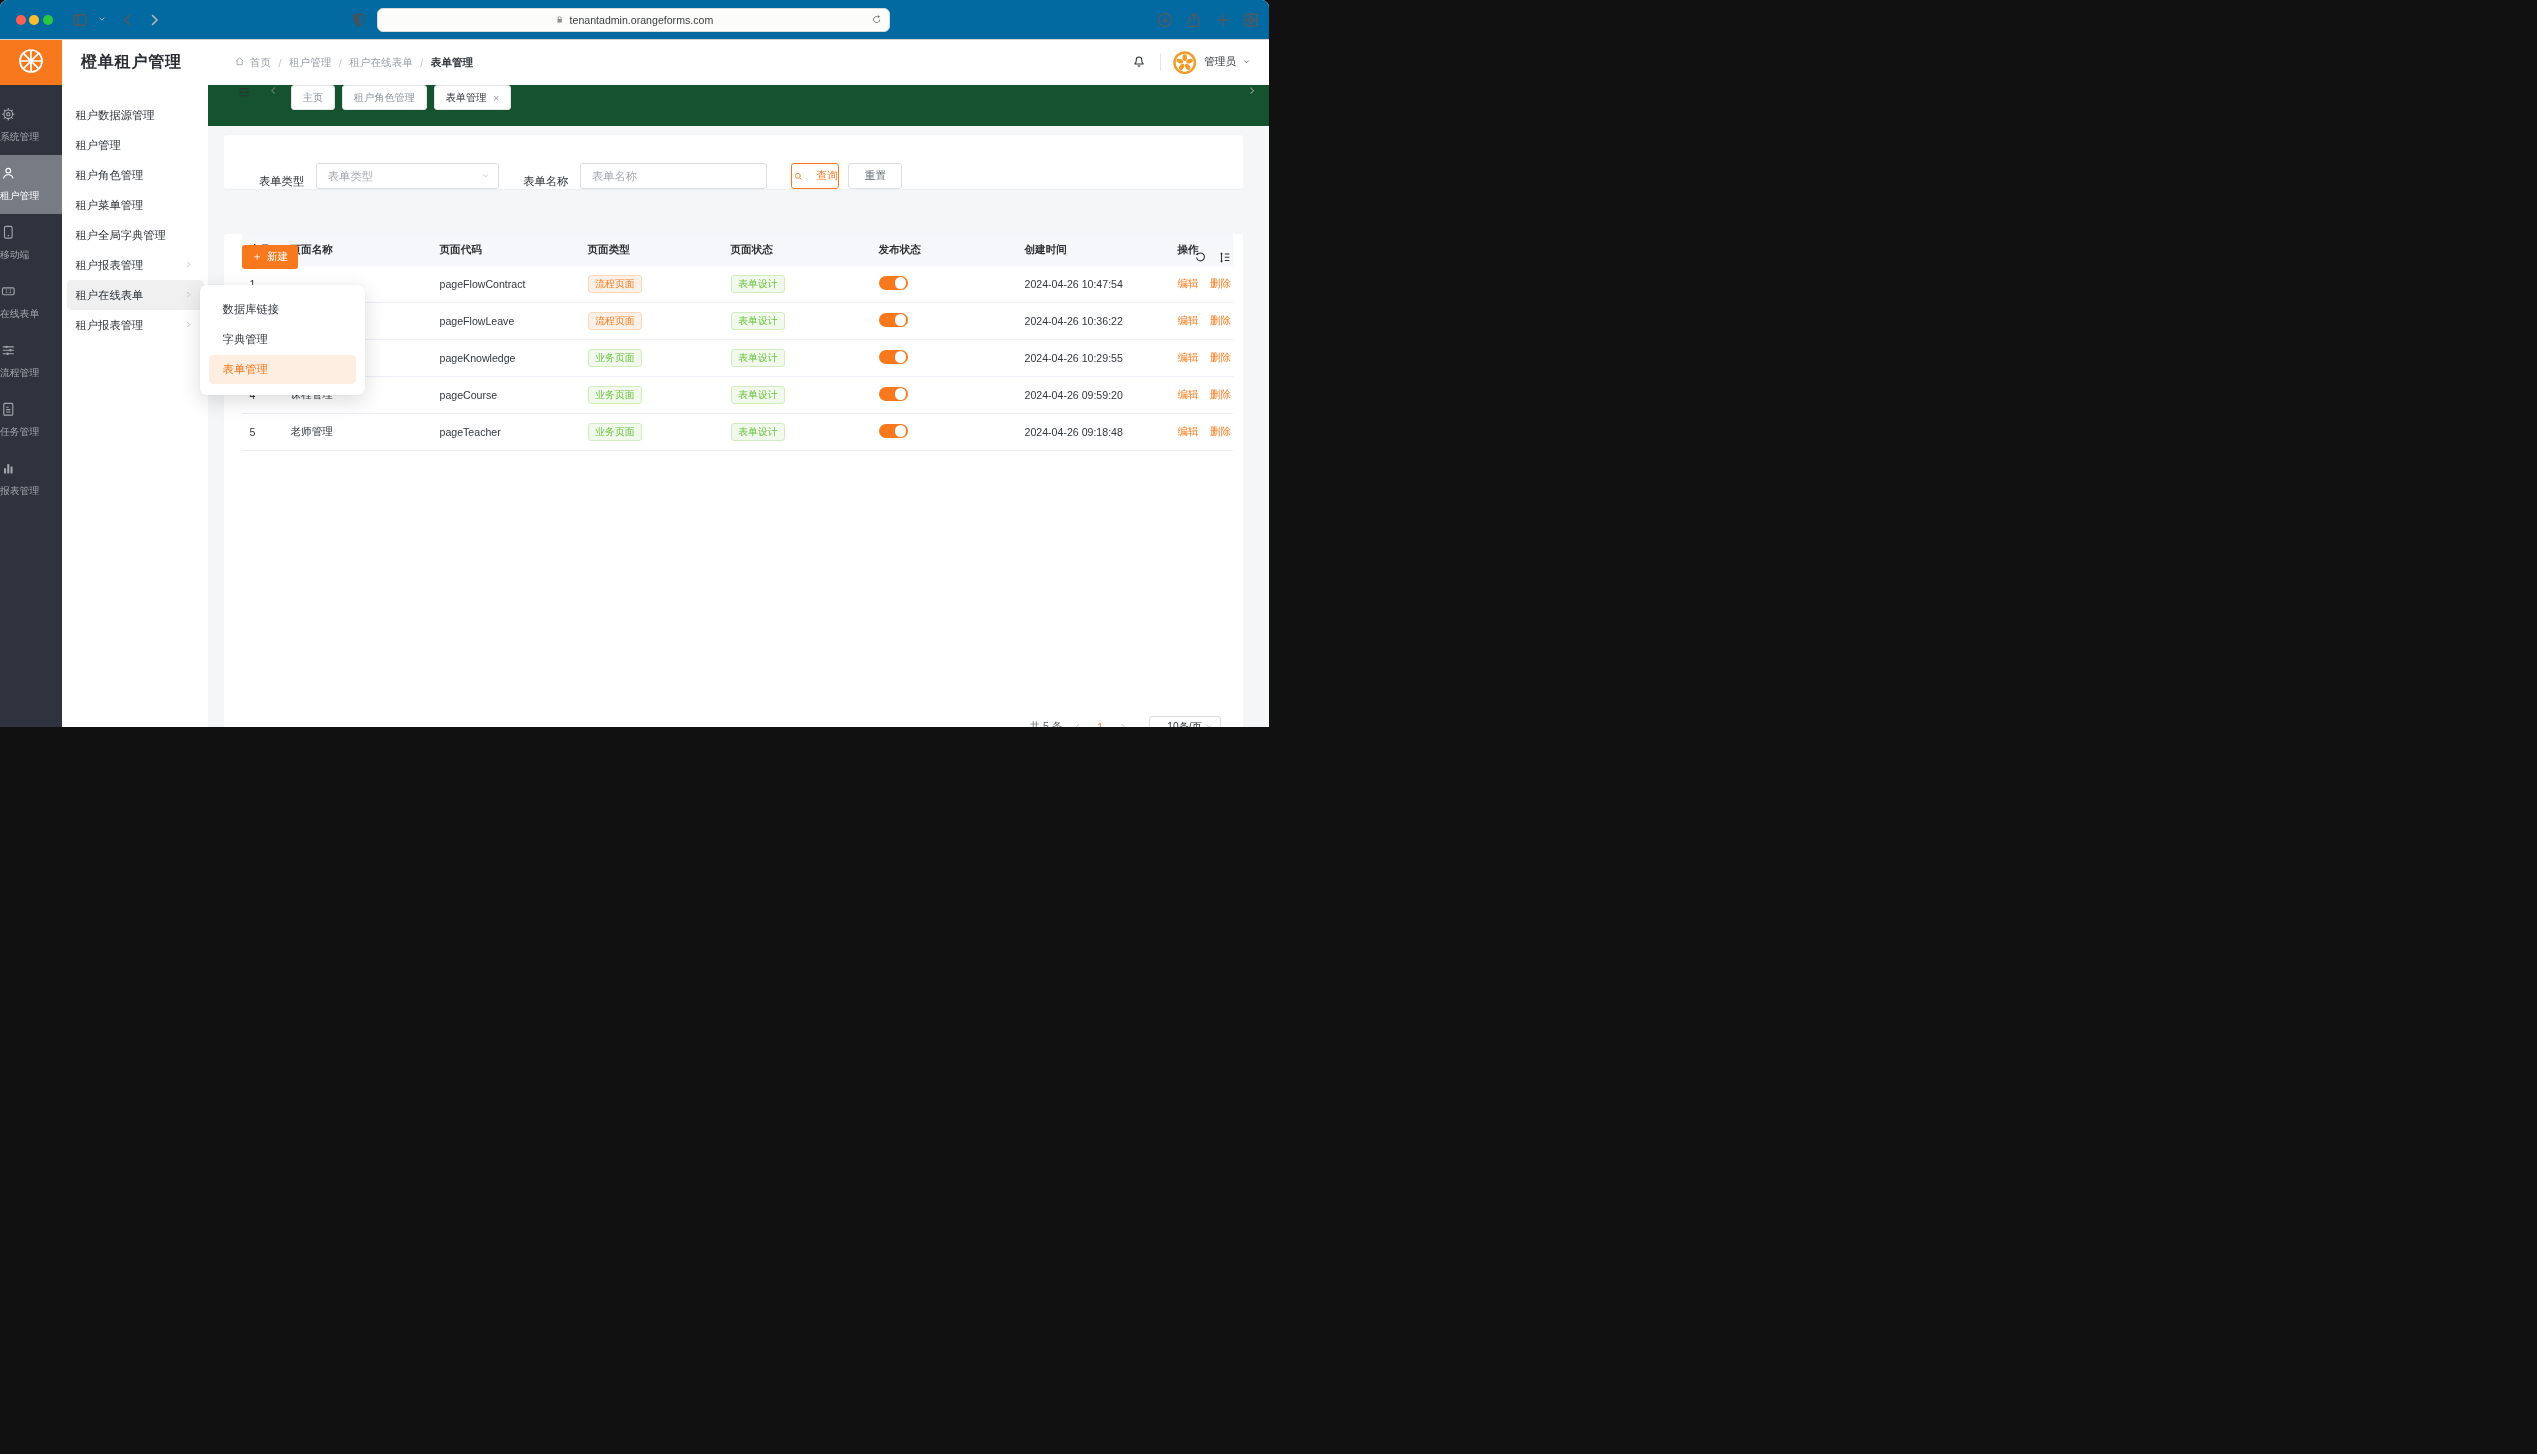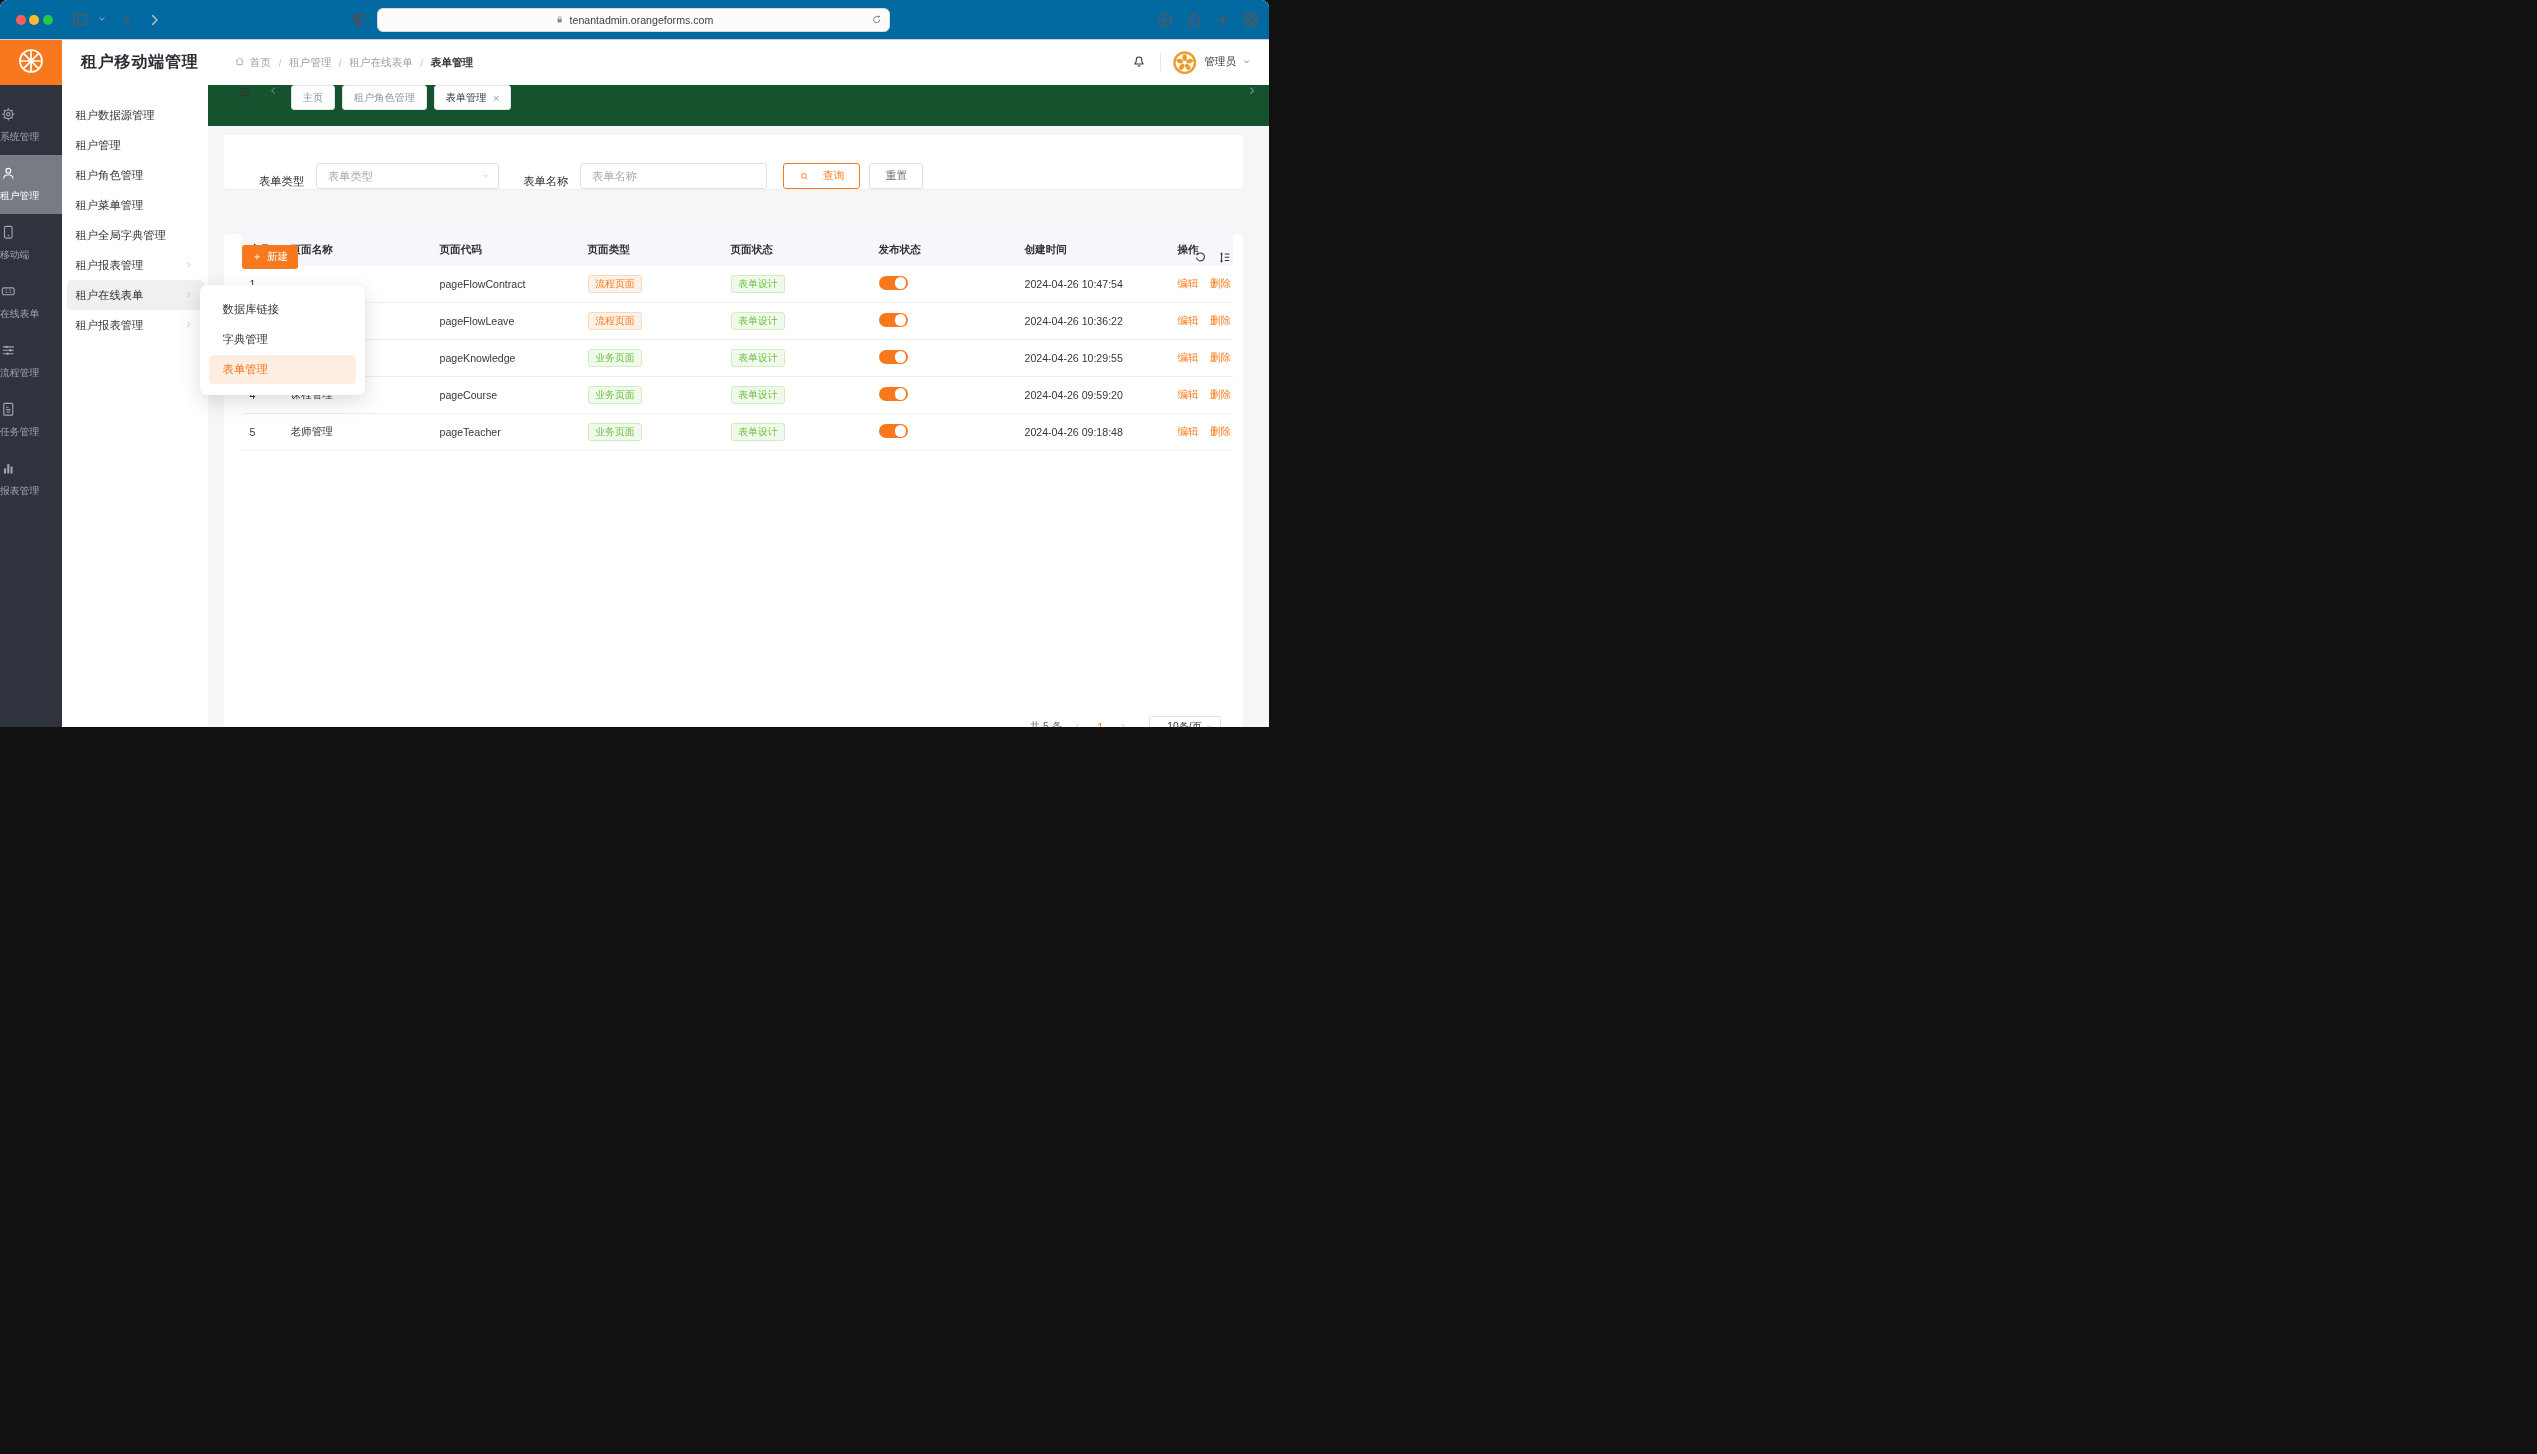--- a/index.html
+++ b/index.html
@@ -52,21 +52,21 @@
 
   
   .filter-card{height:54px;background:#fff;border-radius:3px;margin:9px 26.4px 0 16px;display:flex;align-items:flex-end;padding-left:35px;box-shadow:0 0.8px 1.5px rgba(0,0,0,.03)}
   .f-label{font-size:11.3px;color:#2e3338;margin-right:12px}
   .select{position:relative;width:183px;height:26px;border:0.8px solid #dcdfe6;border-radius:3px;background:#fff;display:flex;align-items:center;padding-left:10.6px;font-size:11.3px;color:#a8abb2;cursor:pointer}
   .select .chev{position:absolute;right:8.3px;color:#b0b5bd}
   .f-gap{width:24px}
   .input{width:187px;height:26px;border:0.8px solid #dcdfe6;border-radius:3px;padding:0 10.6px;font-size:11.3px;color:#333;font-family:inherit}
   .input::placeholder{color:#a8abb2}
   .btn{height:26px;border-radius:3px;font-size:10.6px;display:inline-flex;align-items:center;justify-content:center;cursor:pointer;background:#fff}
-  .btn-query{width:77px;border:0.8px solid #F7781D;color:#F7781D;gap:13px;margin-left:16px}
+  .btn-query{width:48px;border:0.8px solid #F7781D;color:#F7781D;gap:13px;margin-left:24px}
   .btn-reset{width:54px;border:0.8px solid #dcdfe6;color:#5f6672;margin-left:9px}
 
   
   .table-card{position:relative;background:#fff;border-radius:3px;margin:9px 26.4px 0 16px;height:521px;box-shadow:0 0.8px 1.5px rgba(0,0,0,.03)}
   .btn-new{position:absolute;left:18px;top:10.6px;width:56px;height:24px;background:#F7781D;border:none;color:#fff;gap:4.5px;font-size:10.6px}
   .tc-tools{position:absolute;right:12px;top:16.6px;display:flex;gap:10.6px;color:#2f3338}
   .tc-tools span{cursor:pointer}
   .grid{display:grid;grid-template-columns:41px 149px 148px 143px 148px 146px 153px 1fr;align-items:center}
   .thead{margin:45px 9.8px 0 18px;height:32px;background:#f5f7fa;font-size:10.6px;font-weight:bold;color:#303133}
   .thead>div{padding-left:7.5px}
@@ -177,21 +177,21 @@
   <div class="app-header">
     <div class="logo">
       <span>
         <svg width="32" height="32" viewBox="0 0 48 48" fill="none" stroke="#fff" stroke-width="2.6">
             <circle cx="24" cy="24" r="16.5"></circle>
             <circle cx="24" cy="24" r="3.4" fill="#fff" stroke="none"></circle>
             <path d="M24 7.5v33M7.5 24h33M12.3 12.3l23.4 23.4M35.7 12.3L12.3 35.7"></path>
           </svg>
       </span>
     </div>
-    <div class="app-title">租户移动端管理</div>
+    <div class="app-title">橙单租户管理</div>
 
     <div class="breadcrumb">
       <span class="crumb-home">
         <span>
           <svg width="11.3" height="11.3" viewBox="0 0 24 24" fill="none" stroke="currentColor" stroke-width="1.9">
               <path d="M4.5 10.5L12 4l7.5 6.5"></path>
               <path d="M6.5 9v9.5h11V9"></path>
             </svg>
         </span>
         <span>首页</span>

